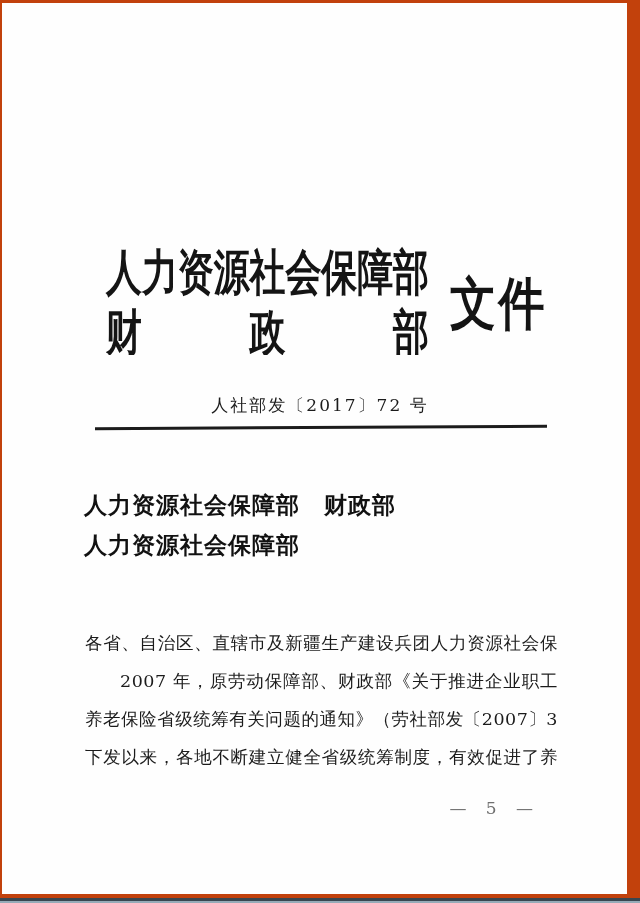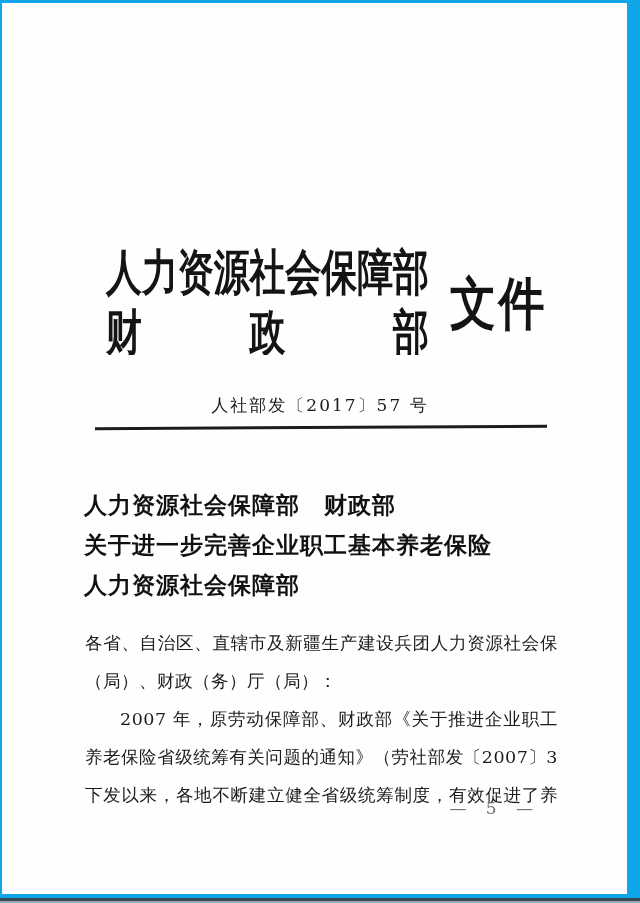--- a/index.html
+++ b/index.html
@@ -6,21 +6,21 @@
   html, body { width: 640px; height: 903px; }
   body {
     font-family: "DejaVu Serif", "Liberation Serif", serif;
     background: #d8c198;
     position: relative;
     overflow: hidden;
   }
   .scan-frame {
     position: absolute;
     inset: 0;
-    background: #0ea5e9;
+    background: #c2410c;
   }
   .scan-bottom-dark {
     position: absolute;
     left: 0; right: 0; bottom: 2px;
     height: 3px;
     background: #3a4650;
   }
   .scan-bottom-light {
     position: absolute;
     left: 0; right: 0; bottom: 0;
@@ -137,33 +137,31 @@
 
 <div class="scan-frame">
   <div class="page">
 
     <div class="letterhead">
       <div class="agency-line1">人力资源社会保障部</div>
       <div class="agency-line2">财政部</div>
       <div class="doc-type">文件</div>
     </div>
 
-    <div class="doc-number">人社部发〔2017〕57 号</div>
+    <div class="doc-number">人社部发〔2017〕72 号</div>
 
     <div class="divider"></div>
 
     <div class="title-block">
       <div class="title-line">人力资源社会保障部　财政部</div>
-      <div class="title-line">关于进一步完善企业职工基本养老保险</div>
       <div class="title-line">人力资源社会保障部</div>
     </div>
 
     <div class="body-text">
       <div class="bline jfull">各省、自治区、直辖市及新疆生产建设兵团人力资源社会保障厅</div>
-      <div class="bline">（局）、财政（务）厅（局）：</div>
       <div class="bline jfull indent">2007 年，原劳动保障部、财政部《关于推进企业职工基本</div>
       <div class="bline jfull">养老保险省级统筹有关问题的通知》（劳社部发〔2007〕3 号）</div>
       <div class="bline jfull">下发以来，各地不断建立健全省级统筹制度，有效促进了养老保</div>
     </div>
 
     <div class="page-number">— 5 —</div>
 
   </div>
 
   <div class="scan-bottom-dark"></div>

